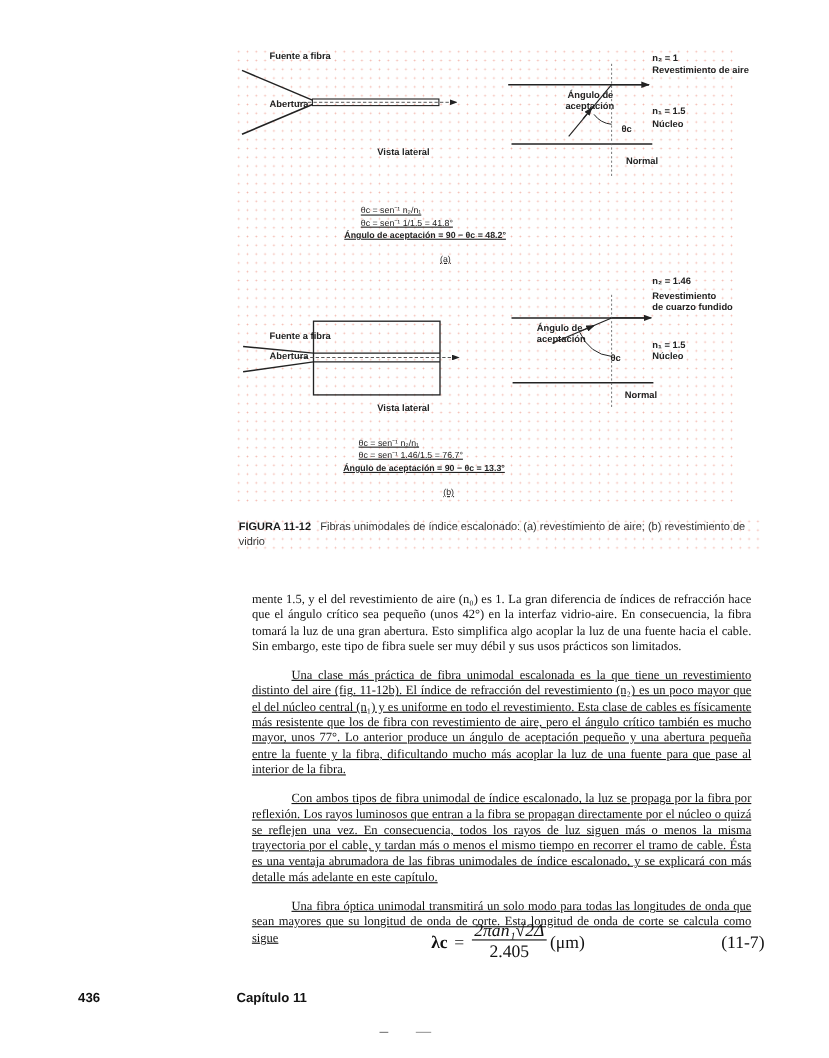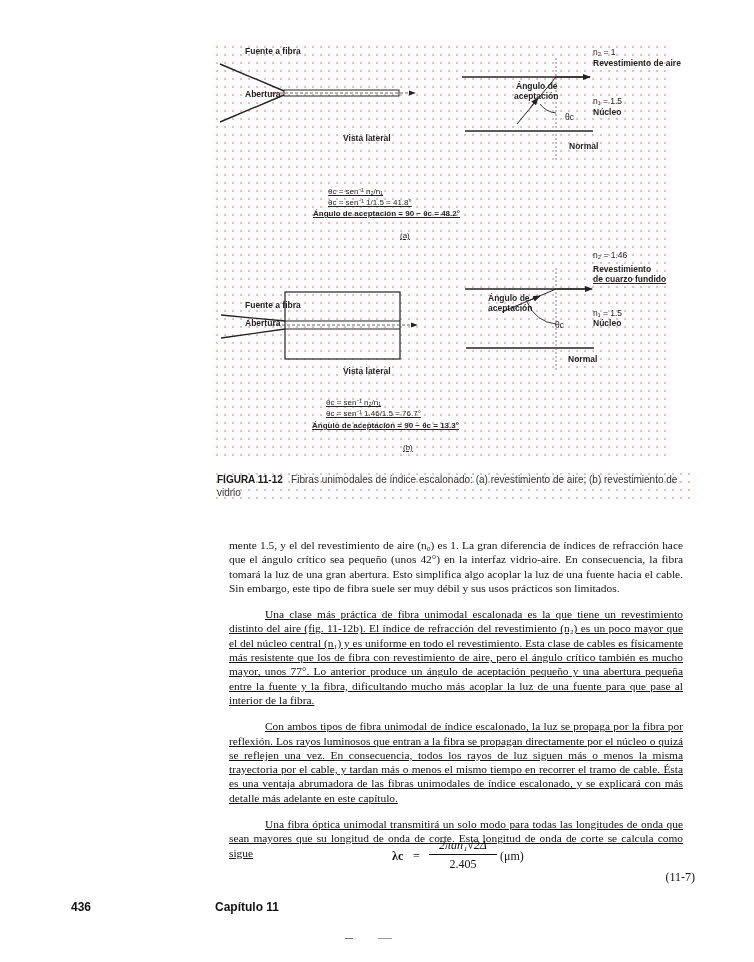--- a/index.html
+++ b/index.html
@@ -3,29 +3,29 @@
 <meta charset="utf-8">
 <style>
   html, body { margin:0; padding:0; background:#ffffff; }
   body { width:754px; height:962px; position:relative; overflow:hidden; color:#1a1a1a; }
   .dots {
     position:absolute;
     background-image: radial-gradient(circle, #f3b9b0 0.7px, transparent 1px);
     background-size: 8px 8px;
   }
   .lbl { position:absolute; font-family:"Liberation Sans", sans-serif; font-size:8.5px; font-weight:bold; color:#222; white-space:nowrap; line-height:10px;margin-left:28px; }
-  .lbl.norm { font-weight:normal; }
+  .lbl.norm { font-weight:bold; }
   .eq { position:absolute; font-family:"Liberation Sans", sans-serif; font-size:8px; color:#222; white-space:nowrap; line-height:11px;text-decoration:underline; }
   svg.fig { position:absolute; left:0; top:0; overflow:visible; }
   .caption { position:absolute; left:217px; top:473px; width:480px; font-family:"Liberation Sans", sans-serif; font-size:10px; line-height:13px; color:#333; }
   .caption b { color:#1a1a1a; }
   .body-text { position:absolute; left:217px; top:526px; width:478px; font-family:"Liberation Serif", serif; font-size:11.4px; line-height:14.3px; text-align:justify; color:#111; }
   .body-text p { margin:12px; }
   .body-text p.indent { text-indent:36px;text-decoration:underline; }
-  .formula { position:absolute; top:838px; left:217px; width:478px; height:36px; font-family:"Liberation Serif", serif; font-size:12px; color:#111; }
+  .formula { position:absolute; top:838px; left:217px; width:478px; height:36px; font-family:"Liberation Serif", serif; font-size:16px; color:#111; }
   .footer { position:absolute; top:900px; font-family:"Liberation Sans", sans-serif; font-weight:bold; font-size:12px; color:#111; }
 </style>
 </head>
 <body>
 
 <div class="dots" style="left:213px; top:43px; width:455px; height:415px;"></div>
 <div class="dots" style="left:213px; top:470px; width:480px; height:30px;"></div>
 
 <svg class="fig" width="754" height="962">
   <defs>
@@ -88,21 +88,21 @@
 <div class="eq" style="left:328px; top:197px;">θc = sen⁻¹ 1/1.5 = 41.8°</div>
 <div class="eq" style="left:313px; top:208px; font-weight:bold;">Ángulo de aceptación = 90 − θc = 48.2°</div>
 <div class="eq" style="left:400px; top:230px;">(a)</div>
 
 <div class="lbl" style="left:217px; top:300px;">Fuente a fibra</div>
 <div class="lbl" style="left:217px; top:318px;">Abertura</div>
 <div class="lbl" style="left:315px; top:366px;">Vista lateral</div>
 
 <div class="lbl norm" style="left:565px; top:250px;">n₂ = 1.46</div>
 <div class="lbl" style="left:565px; top:264px;">Revestimiento</div>
-<div class="lbl" style="left:565px; top:274px;text-decoration:underline;">de cuarzo fundido</div>
+<div class="lbl" style="left:565px; top:274px;">de cuarzo fundido</div>
 <div class="lbl" style="left:460px; top:293px;">Ángulo de</div>
 <div class="lbl" style="left:460px; top:303px;">aceptación</div>
 <div class="lbl norm" style="left:565px; top:308px;">n₁ = 1.5</div>
 <div class="lbl" style="left:565px; top:318px;">Núcleo</div>
 <div class="lbl norm" style="left:527px; top:320px;">θc</div>
 <div class="lbl" style="left:540px; top:354px;">Normal</div>
 
 <div class="eq" style="left:326px; top:397px;">θc = sen⁻¹ n₂/n₁</div>
 <div class="eq" style="left:326px; top:408px;text-align:right;">θc = sen⁻¹ 1.46/1.5 = 76.7°</div>
 <div class="eq" style="left:312px; top:420px; font-weight:bold;">Ángulo de aceptación = 90 − θc = 13.3°</div>
@@ -120,20 +120,20 @@
   <p class="indent">Una fibra óptica unimodal transmitirá un solo modo para todas las longitudes de onda que sean mayores que su longitud de onda de corte. Esta longitud de onda de corte se calcula como sigue</p>
 </div>
 
 <div class="formula">
   <span style="position:absolute; left:175px; top:11px; font-weight:bold;">λc</span>
   <span style="position:absolute; left:196px; top:11px;">=</span>
   <span style="position:absolute; left:212px; top:0px; font-style:italic; width:68px; text-align:center;">2πan₁√2Δ</span>
   <span style="position:absolute; left:212px; top:16px; width:68px; border-top:1px solid #111;"></span>
   <span style="position:absolute; left:212px; top:19px; width:68px; text-align:center;">2.405</span>
   <span style="position:absolute; left:283px; top:11px;">(μm)</span>
-  <span style="position:absolute; right:0px; top:11px;margin-top:21px;">(11-7)</span>
+  <span style="position:absolute; right:0px; top:11px;">(11-7)</span>
 </div>
 
 <div class="footer" style="left:71px;">436</div>
 <div class="footer" style="left:215px;">Capítulo 11</div>
 
 <div style="position:absolute; left:345px; top:938px; width:8px; height:1px; background:#777;"></div>
 <div style="position:absolute; left:378px; top:938px; width:14px; height:1px; background:#999;"></div>
 
 </body></html>

